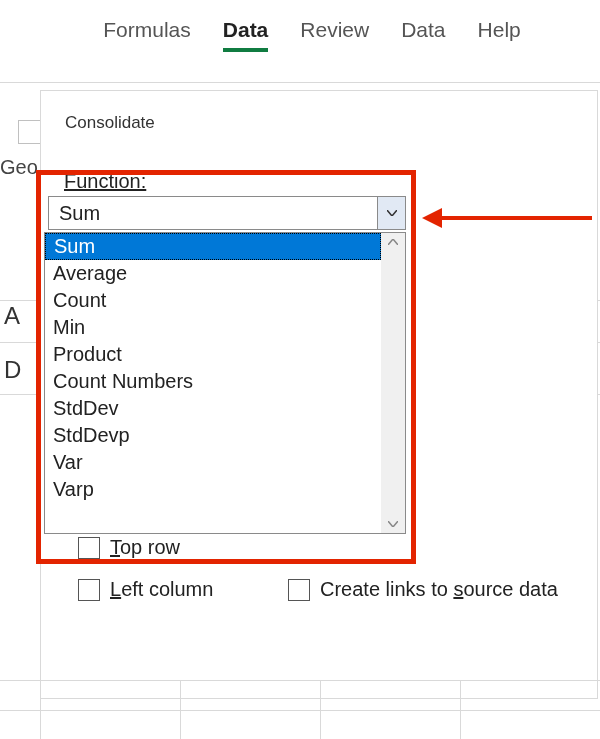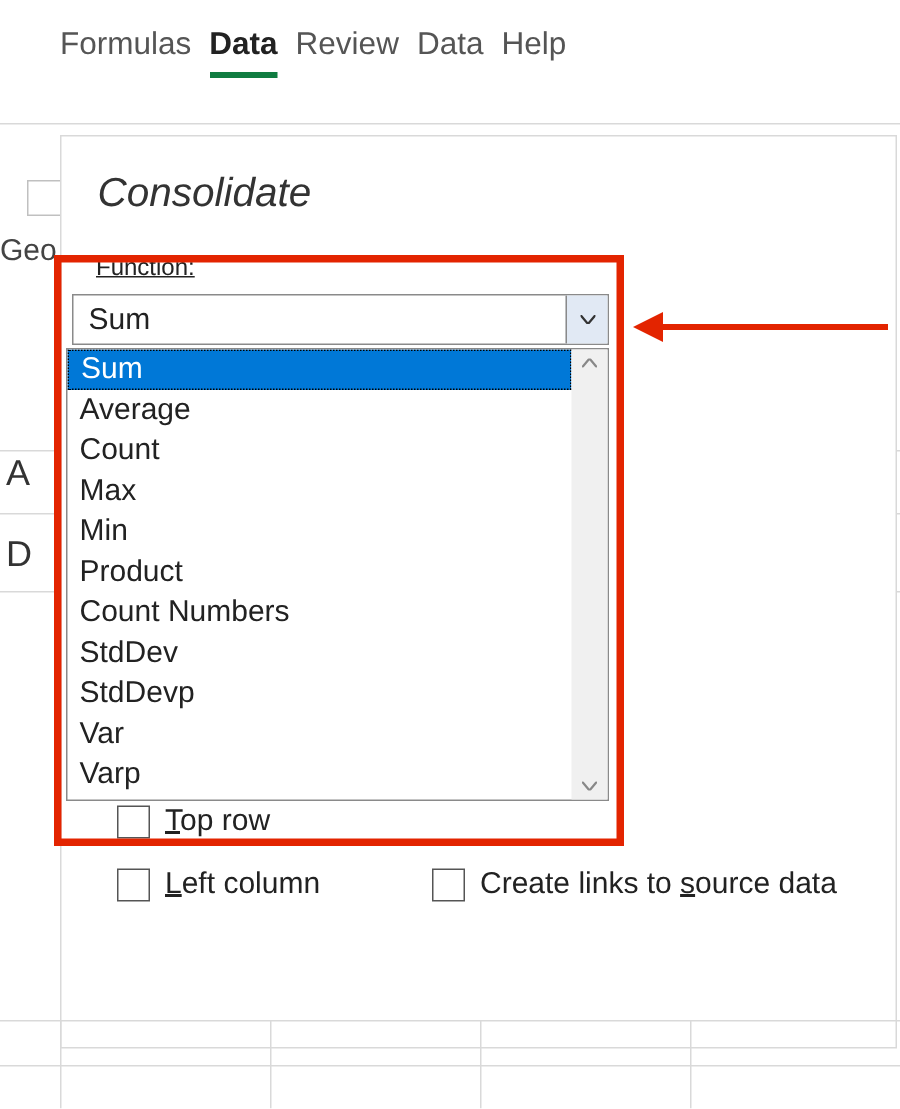--- a/index.html
+++ b/index.html
@@ -1,39 +1,39 @@
 <!DOCTYPE html>
 <html><head>
   <meta charset="utf-8">
   <style>
     * { margin: 0; padding: 0; box-sizing: border-box; font-family: "Segoe UI", sans-serif; }
     body { width: 600px; height: 739px; background: #fff; position: relative; overflow: hidden; }
 
-    .ribbon-tabs { position: absolute; top: 18px; left: 0; right: 16px; height: 42px; display: flex; gap: 12px; padding-left: 40px; align-items: flex-start; }
+    .ribbon-tabs { position: absolute; top: 18px; left: 0; right: 16px; height: 42px; display: flex; gap: 32px; padding-left: 40px; align-items: flex-start; justify-content: center; }
     .ribbon-tab { font-size: 21px; color: #555; cursor: pointer; padding-bottom: 6px; }
     .ribbon-tab.active { color: #222; font-weight: 700; border-bottom: 4px solid #107c41; }
 
     .hdivider { position: absolute; left: 0; right: 0; top: 82px; height: 1px; background: #d9d9d9; }
 
     .dialog { position: absolute; top: 90px; left: 40px; right: 2px; bottom: 40px; background: #fff; border: 1px solid #d9d9d9; }
-    .dialog-title { font-size: 27px; color: #333; padding: 22px 0 28px 24px; font-style: italic; }
+    .dialog-title { font-size: 17px; color: #333; padding: 22px 0 28px 24px; }
 
     .bg-geo { position: absolute; top: 156px; left: 0; font-size: 20px; color: #444; }
     .bg-a { position: absolute; top: 302px; left: 4px; font-size: 24px; color: #333; }
     .bg-d { position: absolute; top: 356px; left: 4px; font-size: 24px; color: #333; }
     .bg-box { position: absolute; width: 26px; height: 24px; border: 1px solid #c0c0c0; left: 18px; top: 120px; background: #fff; }
 
     .grid-row { position:absolute; left:0; right:0; border-top:1px solid #d9d9d9; height:0; }
 
     .redbox { position: absolute; top: 170px; left: 36px; width: 380px; height: 394px; border: 5px solid #e32400; pointer-events: none; z-index: 50; }
     .arrow { position: absolute; top: 208px; left: 422px; width: 170px; height: 20px; z-index: 50; }
     .arrow-line { position: absolute; top: 8px; left: 18px; right: 0; height: 4px; background: #e32400; }
     .arrow-head { position: absolute; left: 0; top: 0; width: 0; height: 0; border-top: 10px solid transparent; border-bottom: 10px solid transparent; border-right: 20px solid #e32400; }
 
-    .fn-label { position: absolute; top: 170px; left: 64px; font-size: 16px; color: #222; text-decoration: underline; z-index: 20; }
+    .fn-label { position: absolute; top: 170px; left: 64px; font-size: 20px; color: #222; text-decoration: underline; z-index: 20; }
 
     .combo { position: absolute; top: 196px; left: 48px; width: 358px; height: 34px; border: 1px solid #8a8a8a; background: #fff; display:flex; align-items:center; z-index: 20; }
     .combo-text { flex:1; padding-left:10px; font-size:20px; color:#222; }
     .combo-btn { width: 28px; height: 100%; background: #e1e9f4; border-left:1px solid #8a8a8a; display:flex; align-items:center; justify-content:center; }
     .combo-btn svg { width:10px; height:6px; }
 
     .listbox { position:absolute; top: 232px; left:44px; width: 362px; height: 302px; border:1px solid #8a8a8a; background:#fff; z-index:25; display:flex; }
     .list-items { flex:1; overflow:hidden; }
     .list-item { font-size:20px; color:#222; padding: 1px 8px; height:27px; display:flex; align-items:center; }
     .list-item.selected { background:#0078d7; color:#fff; border:1px dotted #000; }
@@ -83,21 +83,20 @@
         <path d="M0 0 L5 6 L10 0" fill="none" stroke="#333" stroke-width="1.5"></path>
       </svg>
   </div>
 </div>
 
 <div class="listbox">
   <div class="list-items">
     <div class="list-item selected">Sum</div>
     <div class="list-item">Average</div>
     <div class="list-item">Count</div>
-    <div class="list-item">Max</div>
     <div class="list-item">Min</div>
     <div class="list-item">Product</div>
     <div class="list-item">Count Numbers</div>
     <div class="list-item">StdDev</div>
     <div class="list-item">StdDevp</div>
     <div class="list-item">Var</div>
     <div class="list-item">Varp</div>
   </div>
   <div class="list-scroll">
     <svg viewBox="0 0 10 6">

